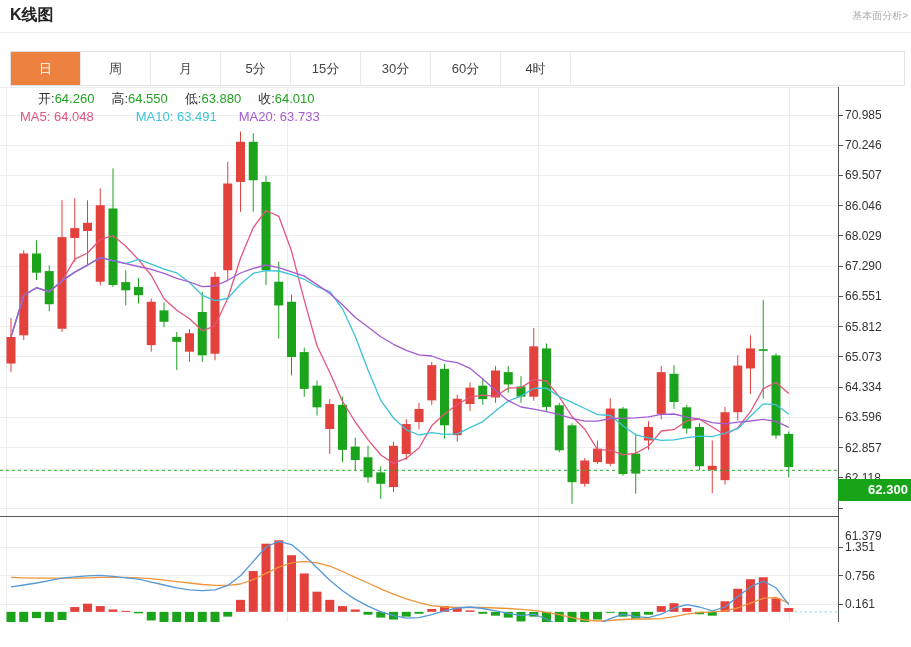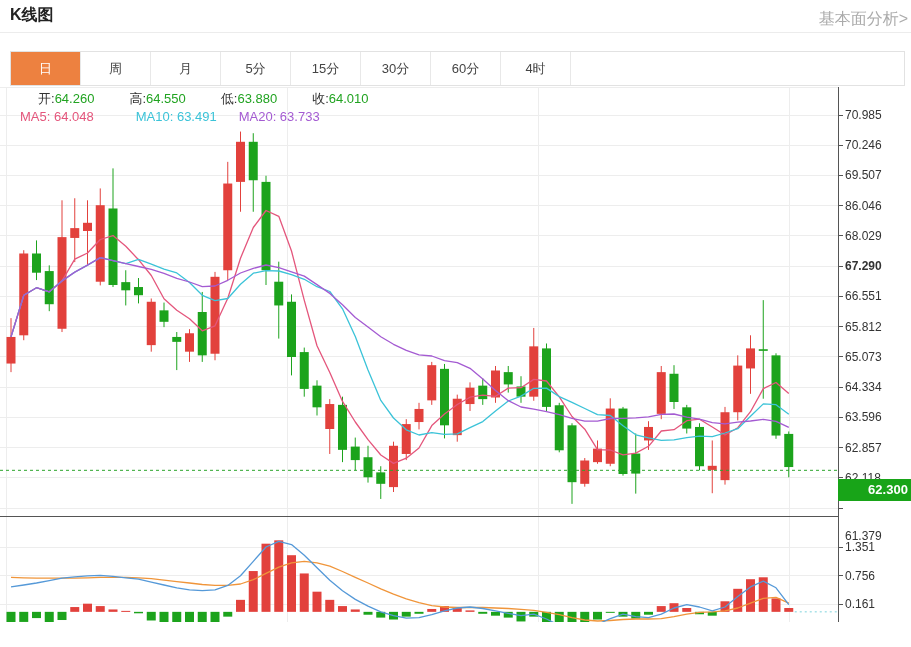--- a/index.html
+++ b/index.html
@@ -1,29 +1,29 @@
 <!DOCTYPE html>
 <html><head>
 <meta charset="utf-8">
 <style>
   html,body{margin:0;padding:0;background:#fff;}
   .app{position:relative;width:911px;height:622px;background:#fff;overflow:hidden;
        font-family:"Liberation Sans","DejaVu Sans",sans-serif;}
   .title{position:absolute;left:10px;top:5px;font-size:16px;font-weight:bold;color:#222;}
-  .link{position:absolute;right:3px;top:9px;font-size:16px;color:#aaaaaa;text-decoration:none;cursor:pointer;}
+  .link{position:absolute;right:3px;top:9px;font-size:10px;color:#aaaaaa;text-decoration:none;cursor:pointer;}
   .hr{position:absolute;top:32px;left:0;width:911px;height:1px;background:#ececec;}
   .tabs{position:absolute;left:10px;top:51px;width:895px;height:35px;display:flex;
         border:1px solid #e2e2e2;box-sizing:border-box;background:#fff;}
   .tab{width:70px;line-height:33px;text-align:center;font-size:13px;color:#444;cursor:pointer;
        border-right:1px solid #e8e8e8;box-sizing:border-box;}
   .tab.active{background:#ed8140;color:#fff;}
   .tabfill{flex:1;}
   svg{position:absolute;left:0;top:0;}
   .inforow{position:absolute;display:flex;font-size:13px;white-space:nowrap;}
-  .ohlc{left:38px;top:90px;gap:35px;}
+  .ohlc{left:38px;top:90px;gap:17px;}
   .ma{left:20px;top:109px;gap:22px;}
   .macdrow{left:18px;top:520px;gap:20px;}
   .ohlc .lab{color:#333;}
   .ticklab{position:absolute;left:845px;font-size:12px;color:#333;transform:translateY(-50%);}
   .badge{position:absolute;left:838px;width:68px;height:22px;background:#18a418;color:#fff;
          font-size:13px;font-weight:bold;line-height:22px;text-align:center;}
 </style>
 </head>
 <body>
 
@@ -427,21 +427,21 @@
       <span style="color: rgb(228, 86, 124);">MA5: 64.048</span>
       <span style="color: rgb(59, 195, 216); padding-left: 20px;">MA10: 63.491</span>
       <span style="color: rgb(164, 91, 210);">MA20: 63.733</span>
     </div>
   <div>
       <div class="ticklab" style="top: 115px;">70.985</div>
       <div class="ticklab" style="top: 145.234px;">70.246</div>
       <div class="ticklab" style="top: 175.468px;">69.507</div>
       <div class="ticklab" style="top: 205.702px;">86.046</div>
       <div class="ticklab" style="top: 235.936px;">68.029</div>
-      <div class="ticklab" style="top: 266.17px; font-weight: bold;">67.290</div>
+      <div class="ticklab" style="top: 266.17px;">67.290</div>
       <div class="ticklab" style="top: 296.404px;">66.551</div>
       <div class="ticklab" style="top: 326.638px;">65.812</div>
       <div class="ticklab" style="top: 356.872px;">65.073</div>
       <div class="ticklab" style="top: 387.106px;">64.334</div>
       <div class="ticklab" style="top: 417.299px;">63.596</div>
       <div class="ticklab" style="top: 447.533px;">62.857</div>
       <div class="ticklab" style="top: 477.767px;">62.118</div>
       <div class="ticklab" style="top: 536px;">61.379</div>
     </div>
   <div>

